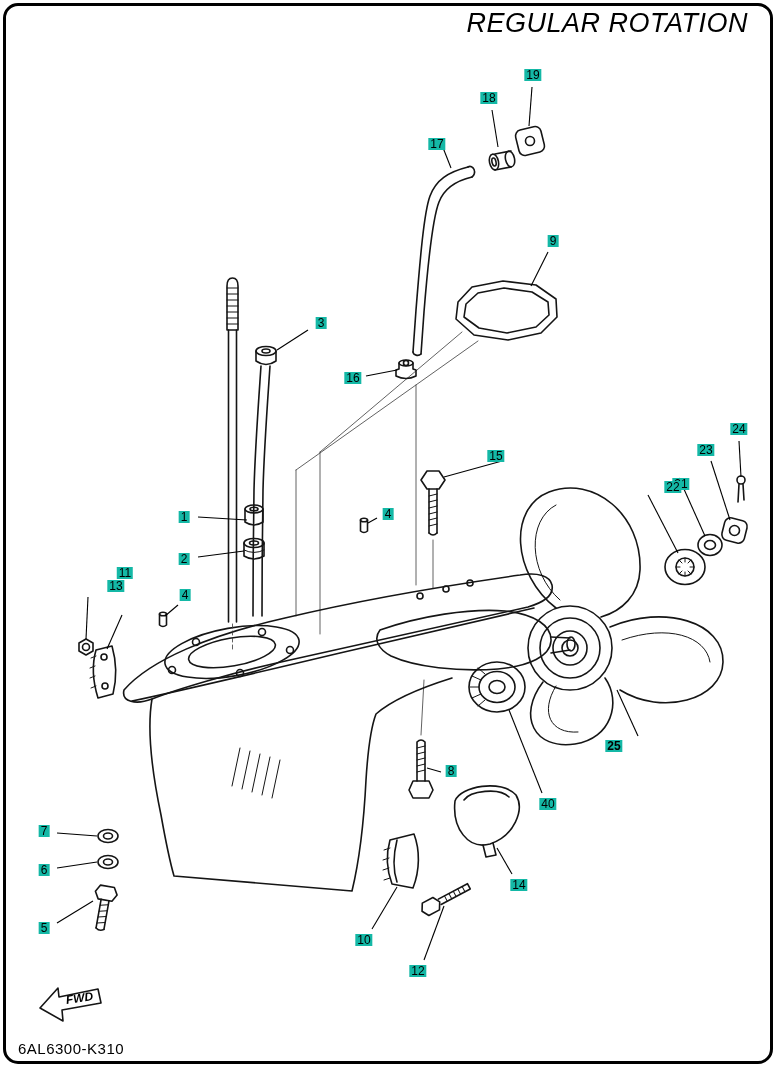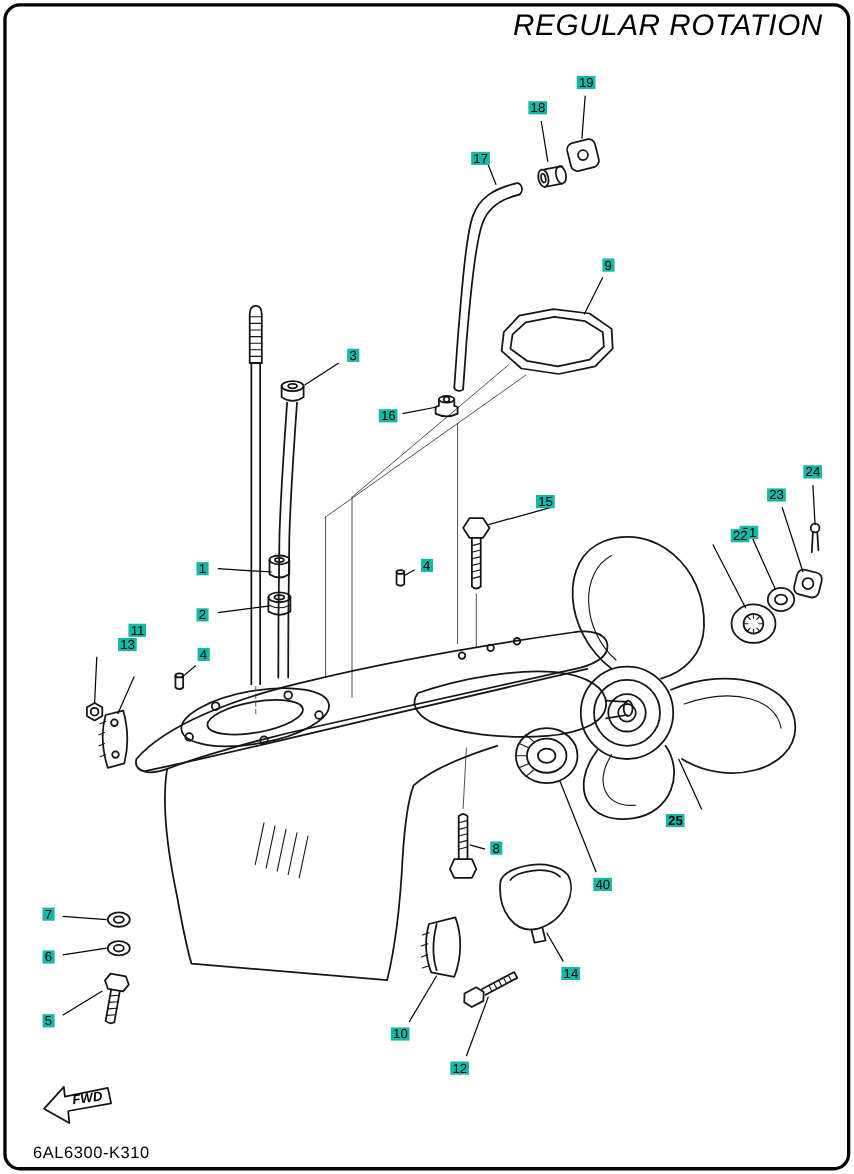--- a/index.html
+++ b/index.html
@@ -1,21 +1,21 @@
 <!DOCTYPE html>
 <html><head>
 <meta charset="utf-8">
 <style>
   html,body{margin:0;padding:0;background:#fff;}
   body{width:776px;height:1067px;position:relative;font-family:"Liberation Sans",sans-serif;color:#000;overflow:hidden;}
   .stage{position:absolute;inset:0;width:776px;height:1067px;background:#fff;}
   .border-frame{position:absolute;inset:3px;border:3px solid #000;border-radius:15px;pointer-events:none;}
   svg.drawing{position:absolute;left:0;top:0;}
   .title{position:absolute;top:8px;right:28px;font-size:27px;font-style:italic;letter-spacing:.5px;white-space:nowrap;}
-  .code{position:absolute;left:18px;bottom:10px;font-size:15px;letter-spacing:.5px;margin-left:12px;}
+  .code{position:absolute;left:18px;bottom:10px;font-size:15px;letter-spacing:.5px;}
   .callout-layer{position:absolute;inset:0;pointer-events:none;}
   .callout{position:absolute;transform:translate(-50%,-50%);font-size:12px;line-height:1;background:#14b8a6;padding:0 2px;}
   .ln{fill:none;stroke:#151515;stroke-width:1.6;stroke-linecap:round;stroke-linejoin:round;}
   .h{fill:none;stroke:#151515;stroke-width:1;stroke-linecap:round;}
   .th{fill:none;stroke:#3a3a3a;stroke-width:.8;stroke-linecap:round;}
   .ld{stroke:#000;stroke-width:1.1;}
   .fwd-text{font-size:12px;font-weight:bold;font-style:italic;fill:#000;}
 </style>
 </head>
 <body>

